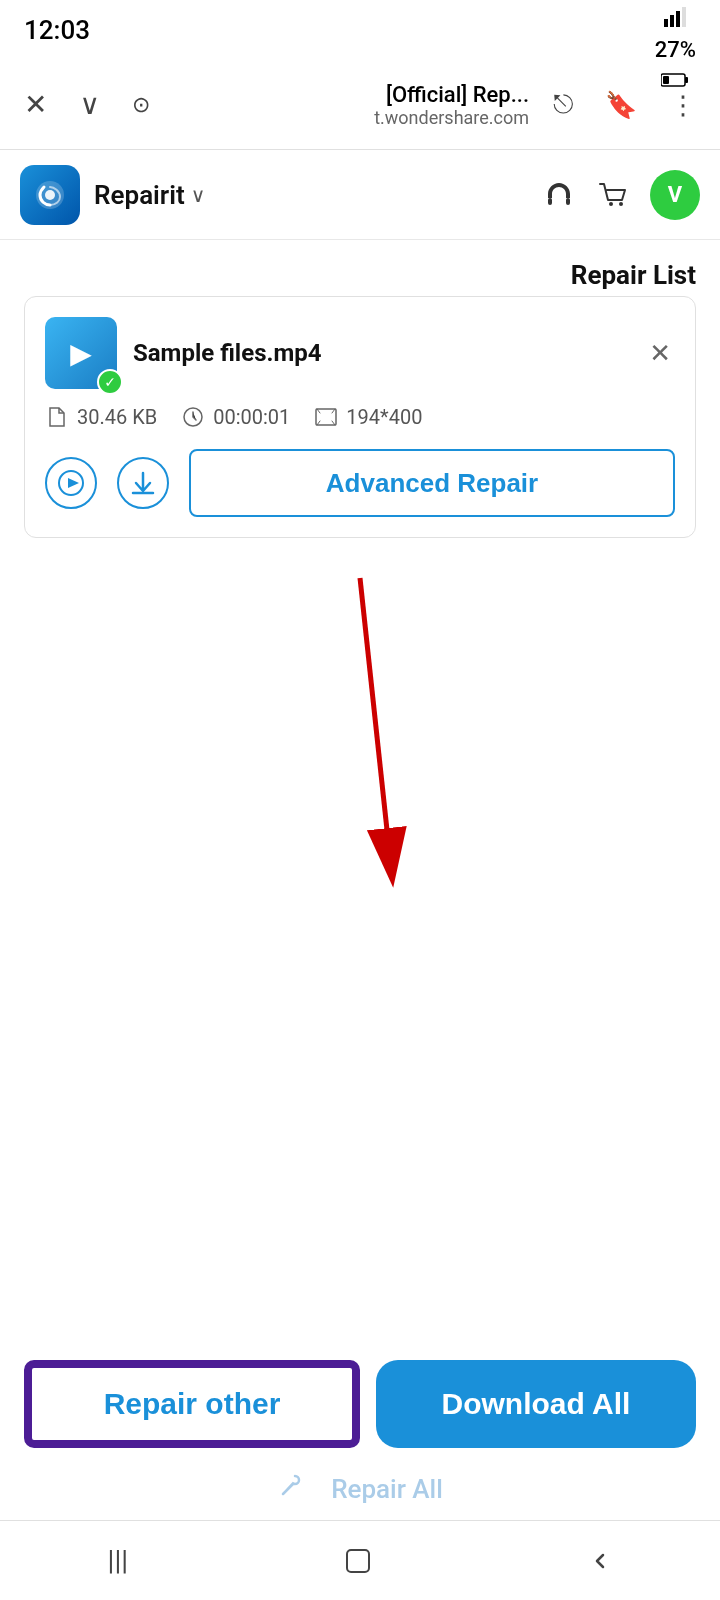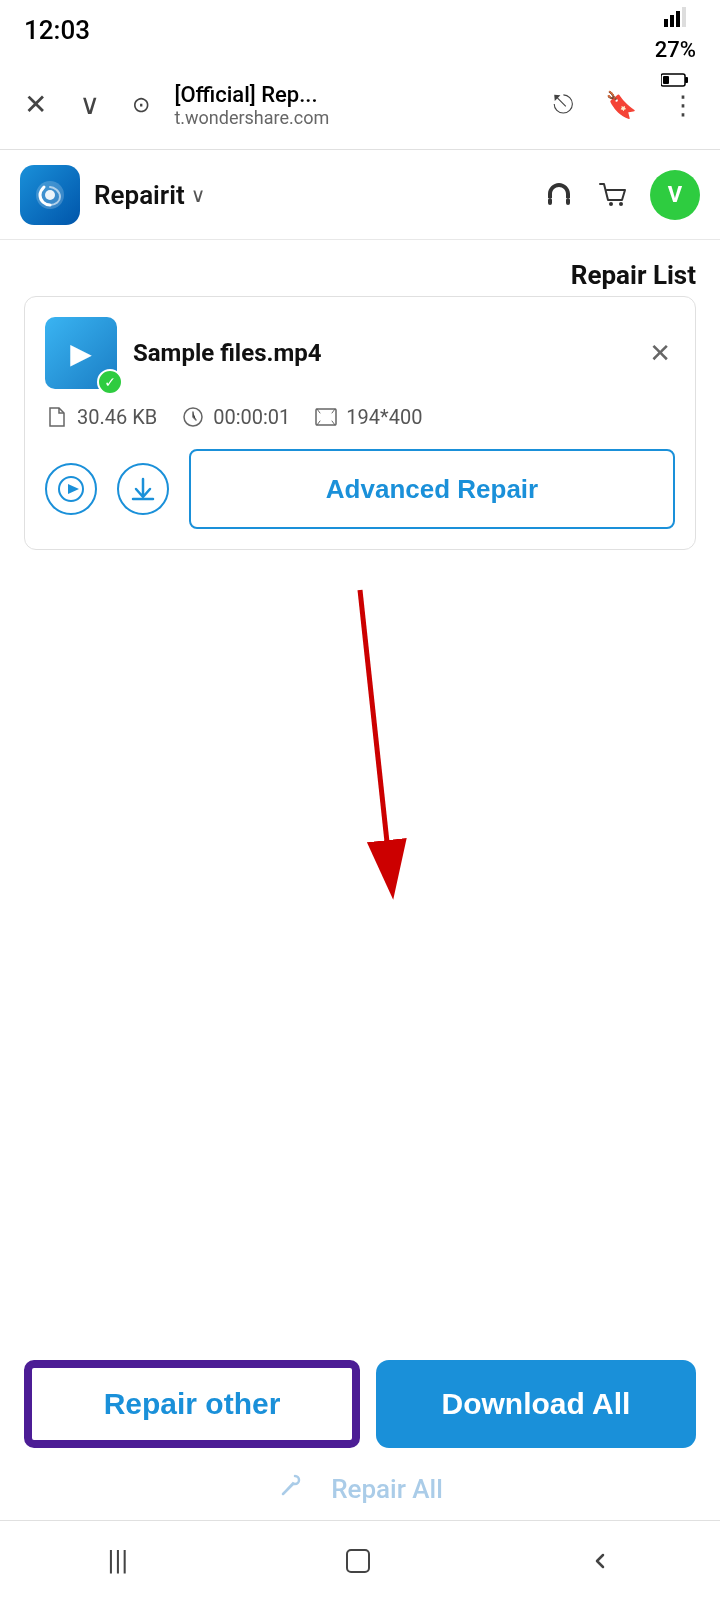--- a/index.html
+++ b/index.html
@@ -55,21 +55,21 @@
     .browser-nav-icon {
       font-size: 28px;
       color: #444;
       cursor: pointer;
       padding: 8px;
     }
     .browser-url-area {
       flex: 1;
       display: flex;
       flex-direction: column;
-      align-items: flex-start;
+      align-items: flex-end;
     }
     .browser-title {
       font-size: 22px;
       color: #000;
       font-weight: 500;
     }
     .browser-url {
       font-size: 18px;
       color: #666;
     }
@@ -259,21 +259,21 @@
       border: 2px solid #1a90d9;
       display: flex;
       align-items: center;
       justify-content: center;
       cursor: pointer;
       color: #1a90d9;
       font-size: 24px;
     }
     .advanced-repair-btn {
       flex: 1;
-      height: 80px;
+      height: 68px;
       border: 2px solid #1a90d9;
       border-radius: 8px;
       background: #fff;
       color: #1a90d9;
       font-size: 26px;
       font-weight: 600;
       cursor: pointer;
       display: flex;
       align-items: center;
       justify-content: center;
@@ -314,21 +314,21 @@
       font-weight: 600;
       cursor: pointer;
       display: flex;
       align-items: center;
       justify-content: center;
     }
     .download-all-btn {
       flex: 1;
       height: 88px;
       border: none;
-      border-radius: 13px;
+      border-radius: 22px;
       background: #1a90d9;
       color: #fff;
       font-size: 30px;
       font-weight: 600;
       cursor: pointer;
       display: flex;
       align-items: center;
       justify-content: center;
     }
     .repair-all-row {

